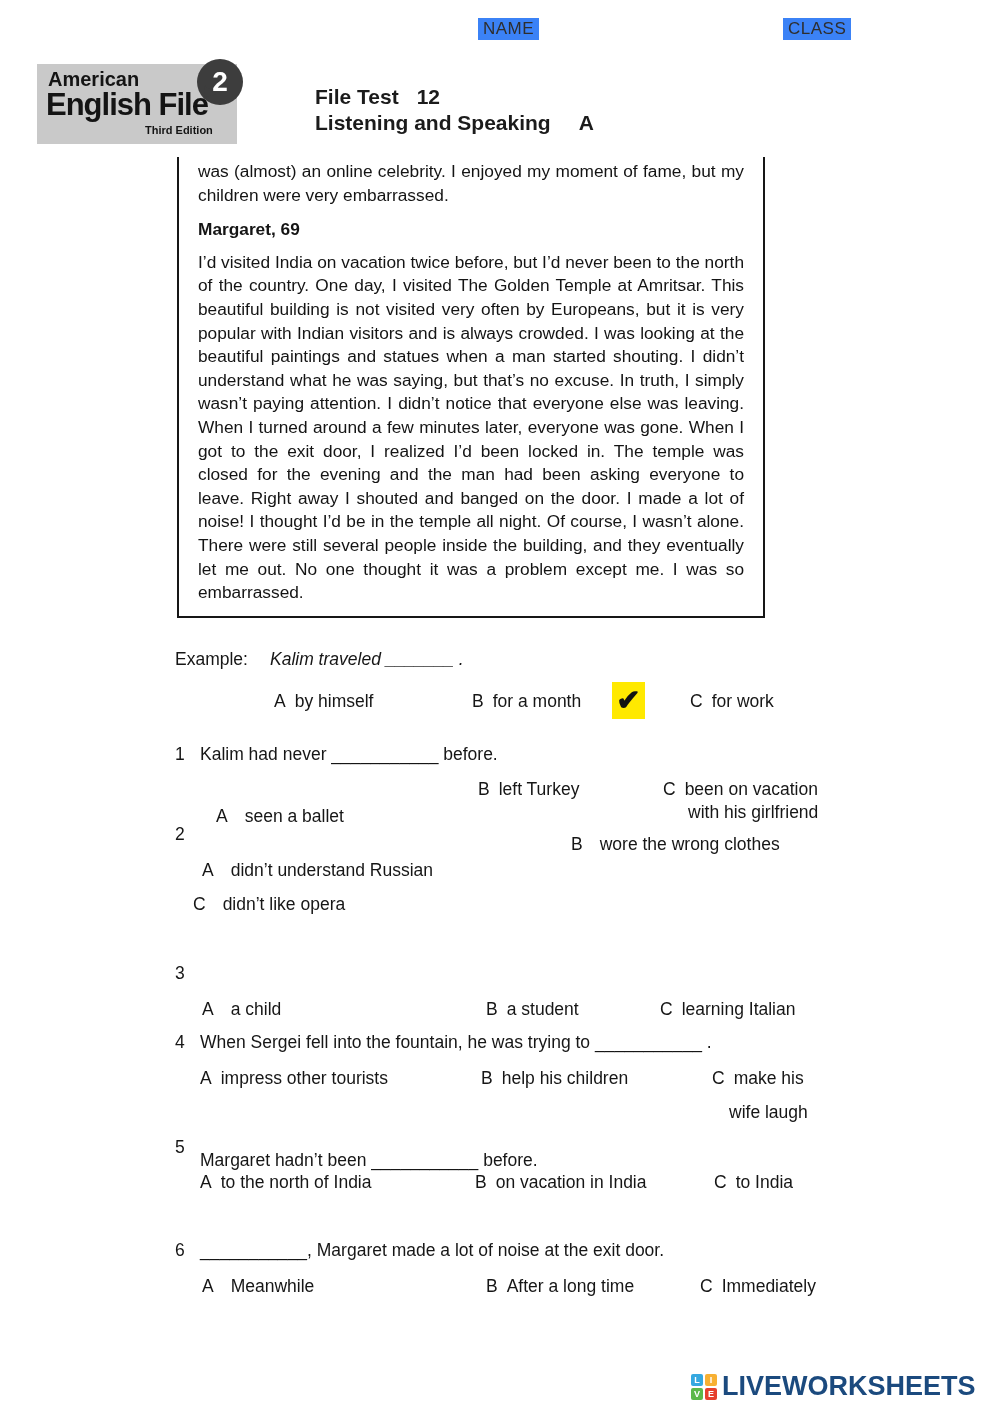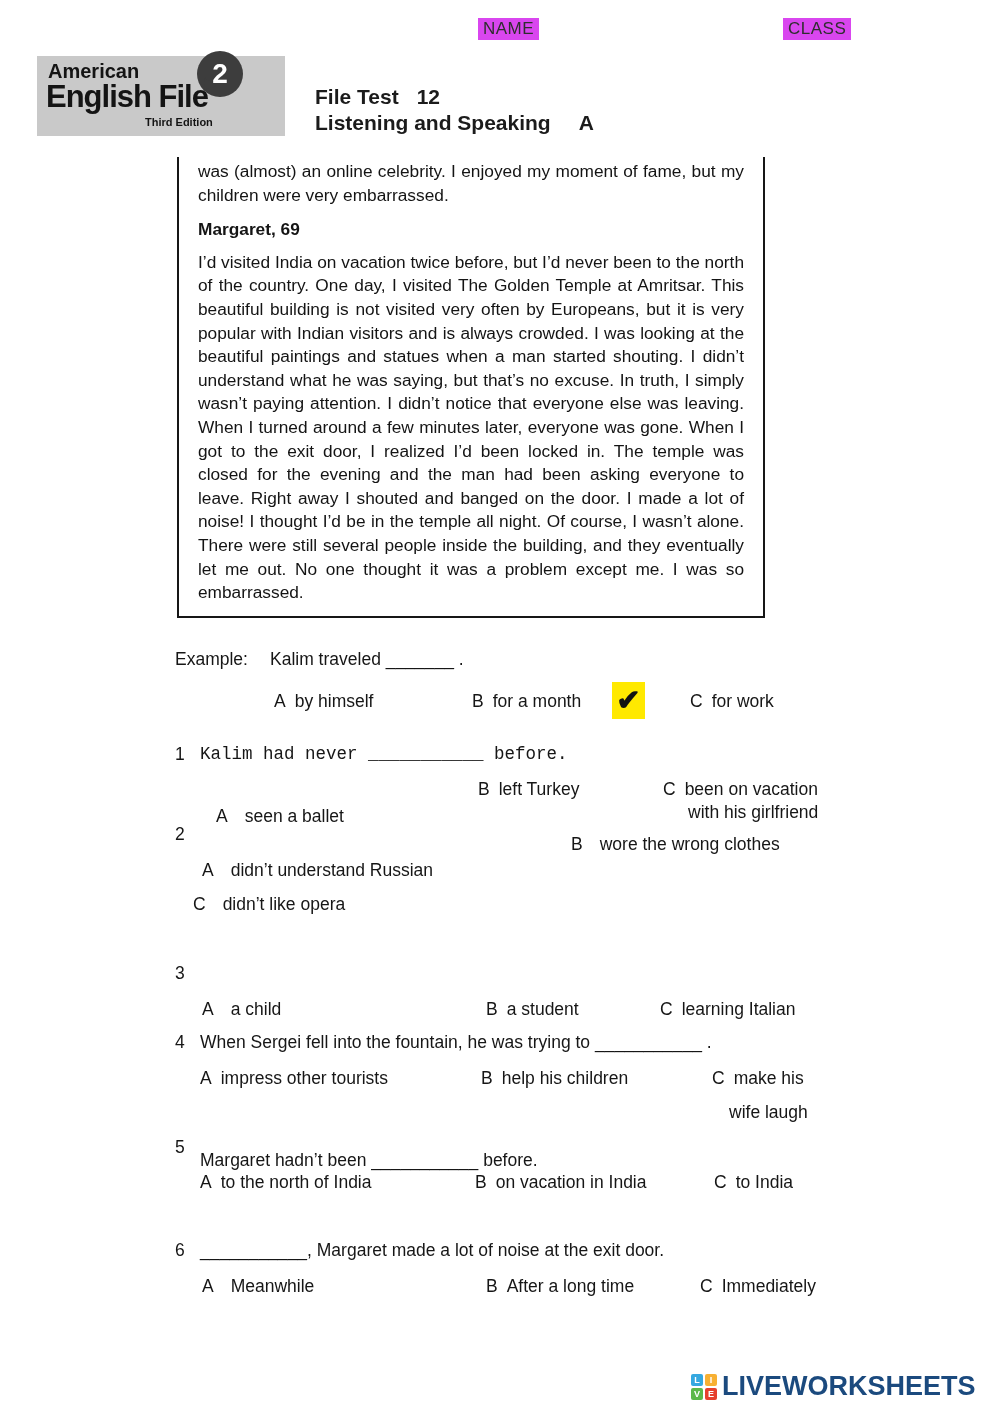--- a/index.html
+++ b/index.html
@@ -1,21 +1,21 @@
 <!DOCTYPE html>
 <html><head>
 <meta charset="utf-8">
 <style>
   html,body { margin:0; padding:0; background:#ffffff; }
   .page { position:relative; width:1000px; height:1412px; background:#ffffff;
           font-family:"Liberation Sans", sans-serif; color:#1b1b1b; overflow:hidden; }
   .abs { position:absolute; }
 
   
-  .hdr-label { font-size:17px; color:#2e2e2e; background:#d946ef; padding:1px 5px; letter-spacing:0.5px; }
+  .hdr-label { font-size:17px; color:#2e2e2e; background:#3b82f6; padding:1px 5px; letter-spacing:0.5px; }
 
   
   .logo-box { width:200px; height:80px; background:#c9c9c9; }
   .logo-a  { position:absolute; left:11px; top:4px;  font-size:20px; font-weight:bold; color:#141414; }
   .logo-ef { position:absolute; left:9px;  top:23px; font-size:31px; font-weight:bold; letter-spacing:-1px; color:#141414; white-space:nowrap; }
   .logo-ed { position:absolute; left:108px; top:60px; font-size:11px; font-weight:bold; color:#141414; }
   .badge { position:absolute; left:160px; top:-5px; width:46px; height:46px; background:#3d3d3d;
            border-radius:50%; color:#ffffff; font-size:28px; font-weight:bold; text-align:center; line-height:46px; }
   .badge::after { content:""; position:absolute; left:1px; bottom:0px; width:0; height:0;
            border:7px solid transparent; border-top:10px solid #3d3d3d; transform:rotate(40deg); }
@@ -50,55 +50,55 @@
   .lw-word { font-size:27px; font-weight:bold; color:#1b4a7e; }
 </style>
 </head>
 <body>
 
 <div class="page">
 
   <div class="abs hdr-label" style="left:478px; top:18px;">NAME</div>
   <div class="abs hdr-label" style="left:783px; top:18px;">CLASS</div>
 
-  <div class="abs logo-box" style="left:37px; top:56px;padding-left:48px;">
+  <div class="abs logo-box" style="left:37px; top:64px;">
     <div class="logo-a">American</div>
     <div class="logo-ef">English File</div>
     <div class="logo-ed">Third Edition</div>
     <div class="badge">2</div>
   </div>
 
   <div class="abs title-line" style="left:315px; top:85px;">
     <span>File Test</span><span class="title-num">12</span>
   </div>
   <div class="abs title-line" style="left:315px; top:111px;">
     <span>Listening and Speaking</span><span class="title-ver">A</span>
   </div>
 
   <div class="abs reading-box">
     <p>was (almost) an online celebrity. I enjoyed my moment of fame, but my children were very embarrassed.</p>
     <p class="speaker">Margaret, 69</p>
     <p class="p2">I’d visited India on vacation twice before, but I’d never been to the north of the country. One day, I visited The Golden Temple at Amritsar. This beautiful building is not visited very often by Europeans, but it is very popular with Indian visitors and is always crowded. I was looking at the beautiful paintings and statues when a man started shouting. I didn’t understand what he was saying, but that’s no excuse. In truth, I simply wasn’t paying attention. I didn’t notice that everyone else was leaving. When I turned around a few minutes later, everyone was gone. When I got to the exit door, I realized I’d been locked in. The temple was closed for the evening and the man had been asking everyone to leave. Right away I shouted and banged on the door. I made a lot of noise! I thought I’d be in the temple all night. Of course, I wasn’t alone. There were still several people inside the building, and they eventually let me out. No one thought it was a problem except me. I was so embarrassed.</p>
   </div>
 
   <div class="abs t" style="left:175px; top:649px;">Example:</div>
-  <div class="abs t" style="left:270px; top:649px;">Kalim traveled _______ .</div>
+  <div class="abs t" style="left:270px; top:649px;font-style:italic;">Kalim traveled _______ .</div>
   <div class="abs t opt" style="left:274px; top:691px;">
     <span class="letter">A</span><span>by himself</span>
   </div>
   <div class="abs t opt" style="left:472px; top:691px;">
     <span class="letter">B</span><span>for a month</span>
   </div>
   <div class="abs check" style="left:612px; top:682px;">✔</div>
   <div class="abs t opt" style="left:675px; top:691px;margin-left:15px;">
     <span class="letter">C</span><span>for work</span>
   </div>
 
   <div class="abs t" style="left:175px; top:744px;">1</div>
-  <div class="abs t" style="left:200px; top:744px;font-family:Liberation Mono, monospace;">Kalim had never ___________ before.</div>
+  <div class="abs t" style="left:200px; top:744px;">Kalim had never ___________ before.</div>
   <div class="abs t opt wide" style="left:216px; top:779px;margin-top:27px;">
     <span class="letter">A</span><span>seen a ballet</span>
   </div>
   <div class="abs t opt" style="left:478px; top:779px;">
     <span class="letter">B</span><span>left Turkey</span>
   </div>
   <div class="abs t opt" style="left:663px; top:779px;">
     <span class="letter">C</span><span>been on vacation</span>
   </div>
   <div class="abs t" style="left:688px; top:802px;">with his girlfriend</div>

